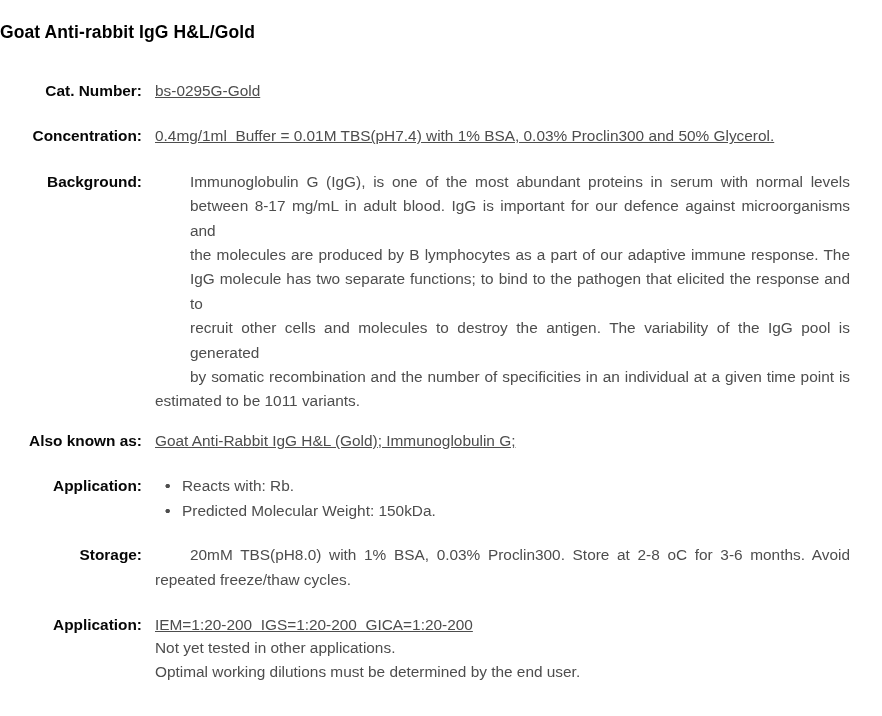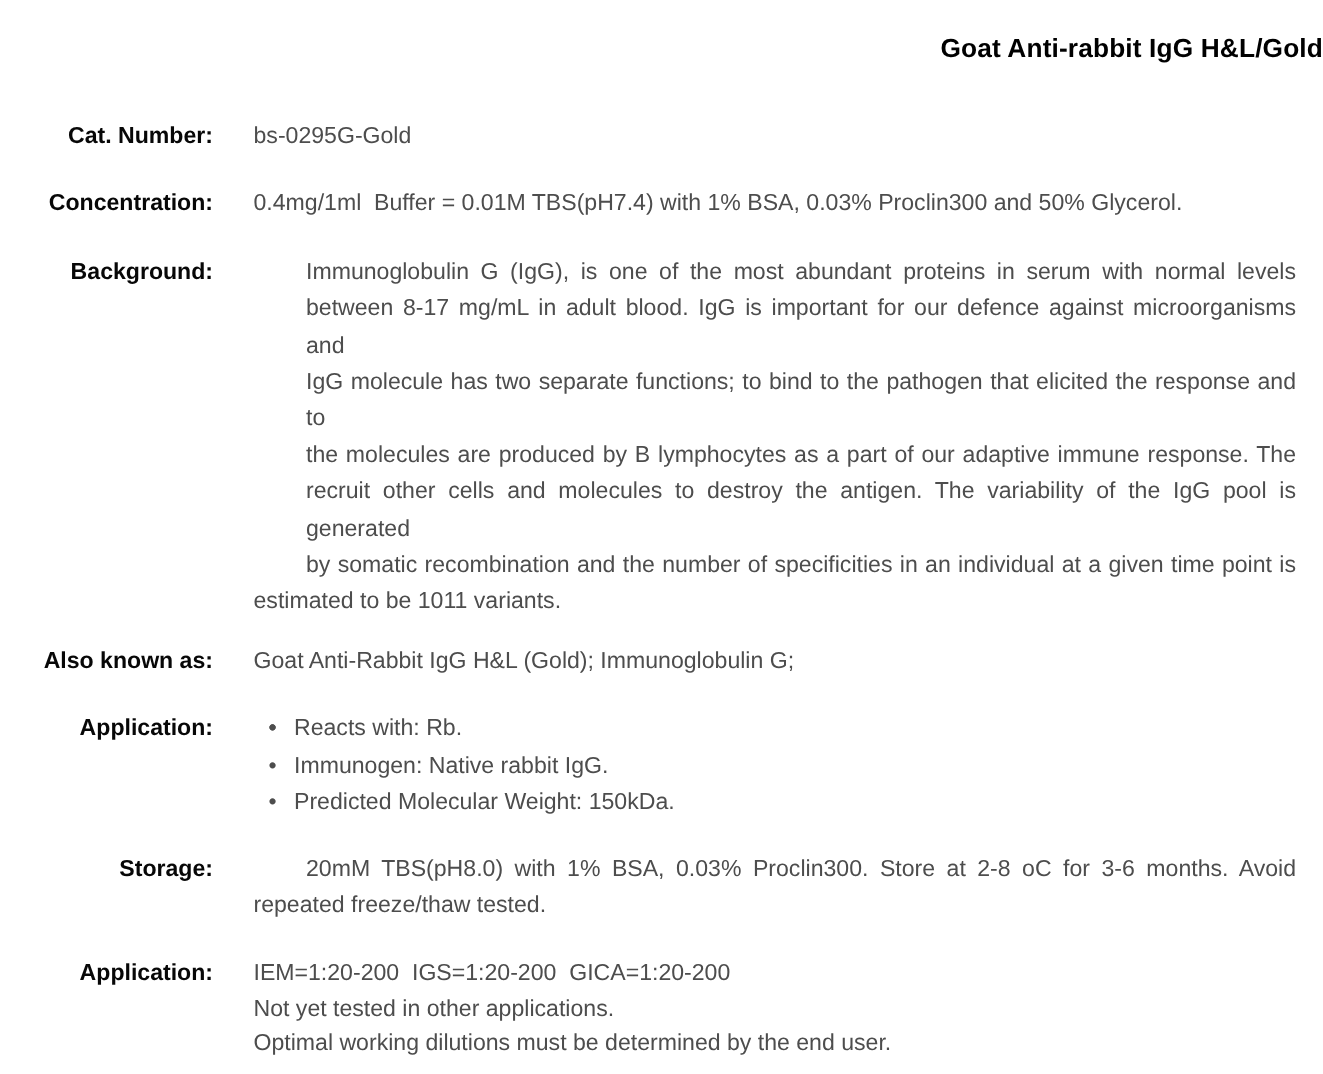--- a/index.html
+++ b/index.html
@@ -10,51 +10,51 @@
   body {
     width: 882px;
     height: 716px;
     overflow: hidden;
     font-family: "Liberation Sans", sans-serif;
     -webkit-font-smoothing: antialiased;
   }
   .page-title {
     margin: 0;
     padding-top: 21px;
-    text-align: right;
+    text-align: left;
     font-size: 17.5px;
     line-height: 22px;
     font-weight: bold;
     color: #000000;
     letter-spacing: 0.1px;
   }
   .rows {
     margin-top: 36px;
   }
   .row {
     display: grid;
     grid-template-columns: 142px 695px;
-    column-gap: 27px;
+    column-gap: 13px;
     margin-bottom: 21px;
     font-size: 15.4px;
     line-height: 24.4px;
   }
   
   .row.background-row { margin-bottom: 15px; }
   .row.specificity-row { margin-bottom: 20px; }
   .field-label {
     font-weight: bold;
     color: #070707;
     text-align: right;
     white-space: nowrap;
   }
   .field-value {
     color: #4d4d4d;
   }
-  .pre { white-space: pre-wrap; }
+  .pre { white-space: pre-wrap; text-decoration: underline; }
   
   .jline {
     text-align: justify;
     text-align-last: justify;
     margin-left: 35px;
   }
   .bullets {
     list-style: none;
     margin: 0;
     padding: 0;
@@ -89,48 +89,48 @@
     <div class="row">
       <div class="field-label">Concentration:</div>
       <div class="field-value pre">0.4mg/1ml  Buffer = 0.01M TBS(pH7.4) with 1% BSA, 0.03% Proclin300 and 50% Glycerol.</div>
     </div>
 
     <div class="row background-row">
       <div class="field-label">Background:</div>
       <div class="field-value">
         <div class="jline">Immunoglobulin G (IgG), is one of the most abundant proteins in serum with normal levels</div>
         <div class="jline">between 8-17 mg/mL in adult blood. IgG is important for our defence against microorganisms and</div>
+        <div class="jline">the molecules are produced by B lymphocytes as a part of our adaptive immune response. The</div>
         <div class="jline">IgG molecule has two separate functions; to bind to the pathogen that elicited the response and to</div>
-        <div class="jline">the molecules are produced by B lymphocytes as a part of our adaptive immune response. The</div>
         <div class="jline">recruit other cells and molecules to destroy the antigen. The variability of the IgG pool is generated</div>
         <div class="jline">by somatic recombination and the number of specificities in an individual at a given time point is</div>
         <div>estimated to be 1011 variants.</div>
       </div>
     </div>
 
     <div class="row">
       <div class="field-label">Also known as:</div>
       <div class="field-value pre">Goat Anti-Rabbit IgG H&amp;L (Gold); Immunoglobulin G;</div>
     </div>
 
     <div class="row specificity-row">
       <div class="field-label">Application:</div>
       <ul class="field-value bullets">
         <li><span class="bullet-dot">•</span></li>
         <li><span class="bullet-dot">•</span><span>Reacts with: Rb.</span></li>
-        <li><span class="bullet-dot">•</span><span>Immunogen: Native rabbit IgG.</span></li>
+        <li><span class="bullet-dot">•</span></li>
         <li><span class="bullet-dot">•</span><span>Predicted Molecular Weight: 150kDa.</span></li>
       </ul>
     </div>
 
     <div class="row">
       <div class="field-label">Storage:</div>
       <div class="field-value">
         <div class="jline">20mM TBS(pH8.0) with 1% BSA, 0.03% Proclin300. Store at 2-8 oC for 3-6 months. Avoid</div>
-        <div>repeated freeze/thaw tested.</div>
+        <div>repeated freeze/thaw cycles.</div>
       </div>
     </div>
 
     <div class="row">
       <div class="field-label">Application:</div>
       <div class="field-value app-lines">
         <div class="pre">IEM=1:20-200  IGS=1:20-200  GICA=1:20-200</div>
         <div>Not yet tested in other applications.</div>
         <div>Optimal working dilutions must be determined by the end user.</div>
       </div>

